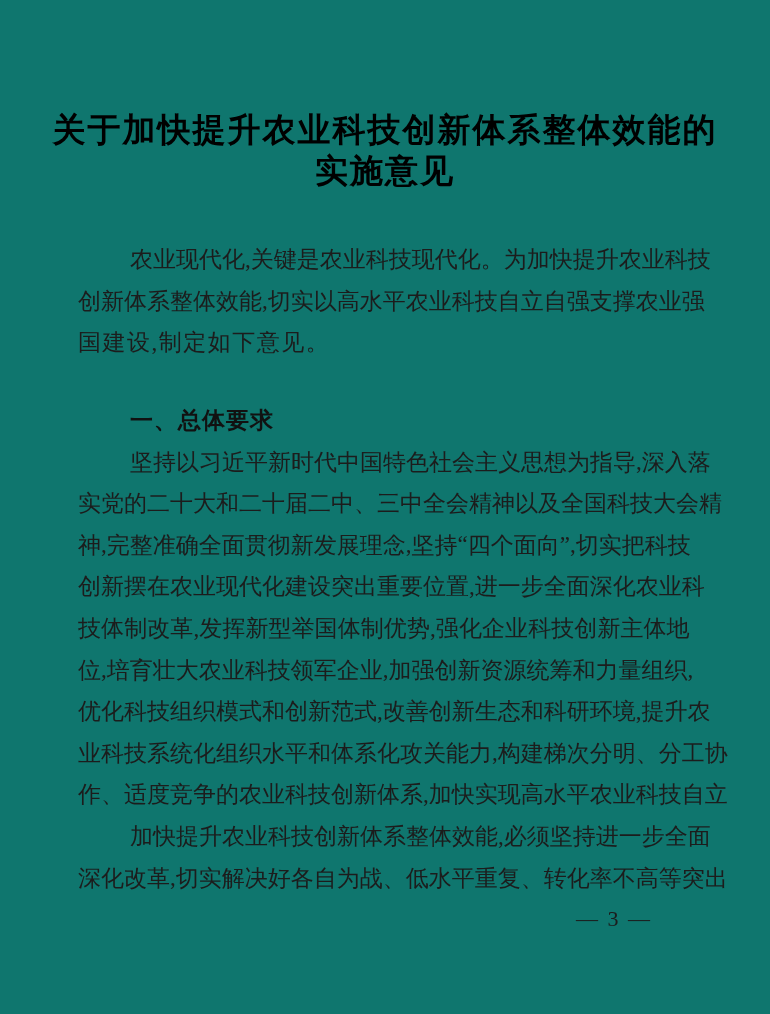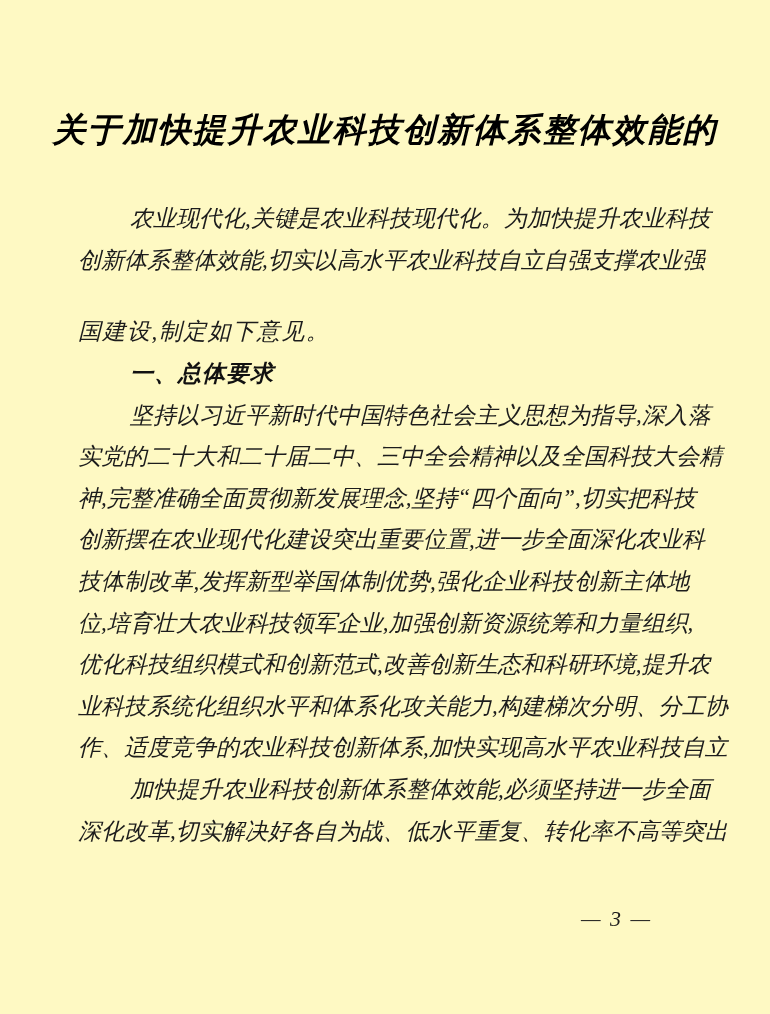--- a/index.html
+++ b/index.html
@@ -8,22 +8,21 @@
     width: 770px;
     height: 1014px;
     font-family: "Liberation Serif", "DejaVu Serif", serif;
     color: #1c1c1c;
     overflow: hidden;
   }
   .page {
     position: relative;
     width: 770px;
     height: 1014px;
-    background: #fef9c3;
-    font-style: italic;
+    background: #0f766e;
   }
   .title-block {
     padding-top: 110px;
     text-align: center;
     color: #000000;
   }
   .title-line {
     font-size: 33px;
     font-weight: bold;
     line-height: 41px;
@@ -41,50 +40,51 @@
     display: flex;
     justify-content: space-between;
     align-items: center;
   }
   .line.indent { padding-left: 52px; }
   .line.short {
     display: block;
     line-height: 41.6px;
     letter-spacing: 1.5px;
     justify-content: flex-start;
-    margin-top: 30px;
   }
   .line.heading {
     display: block;
     line-height: 41.6px;
     padding-left: 52px;
     font-family: "Liberation Sans", "DejaVu Sans", sans-serif;
     font-weight: bold;
     font-size: 23px;
     color: #111111;
     letter-spacing: 1px;
+    margin-top: 36px;
   }
   .page-number {
     position: absolute;
     top: 904px;
     right: 118px;
     font-size: 22px;
     line-height: 30px;
     letter-spacing: 2px;
     color: #1c1c1c;
     font-family: "Liberation Serif", "DejaVu Serif", serif;
   }
 </style>
 </head>
 <body>
 
 <div class="page">
 
   <div class="title-block">
     <div class="title-line">关于加快提升农业科技创新体系整体效能的</div>
+    <div class="title-line">实施意见</div>
   </div>
 
   <div class="body-block">
 
     <div>
       <div class="line indent">
           <span>农</span>
           <span>业</span>
           <span>现</span>
           <span>代</span>

